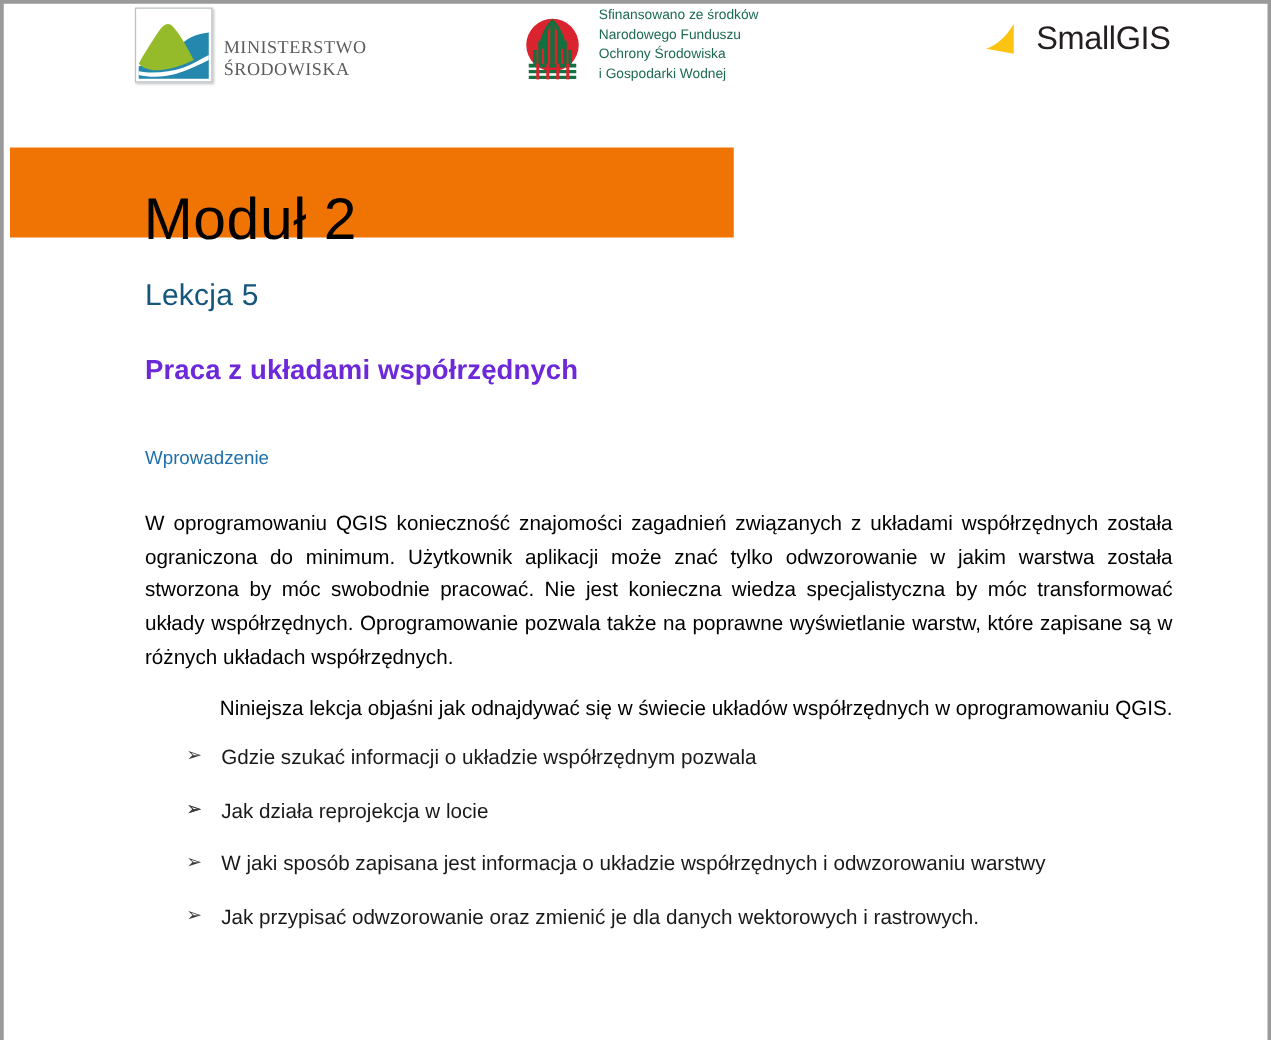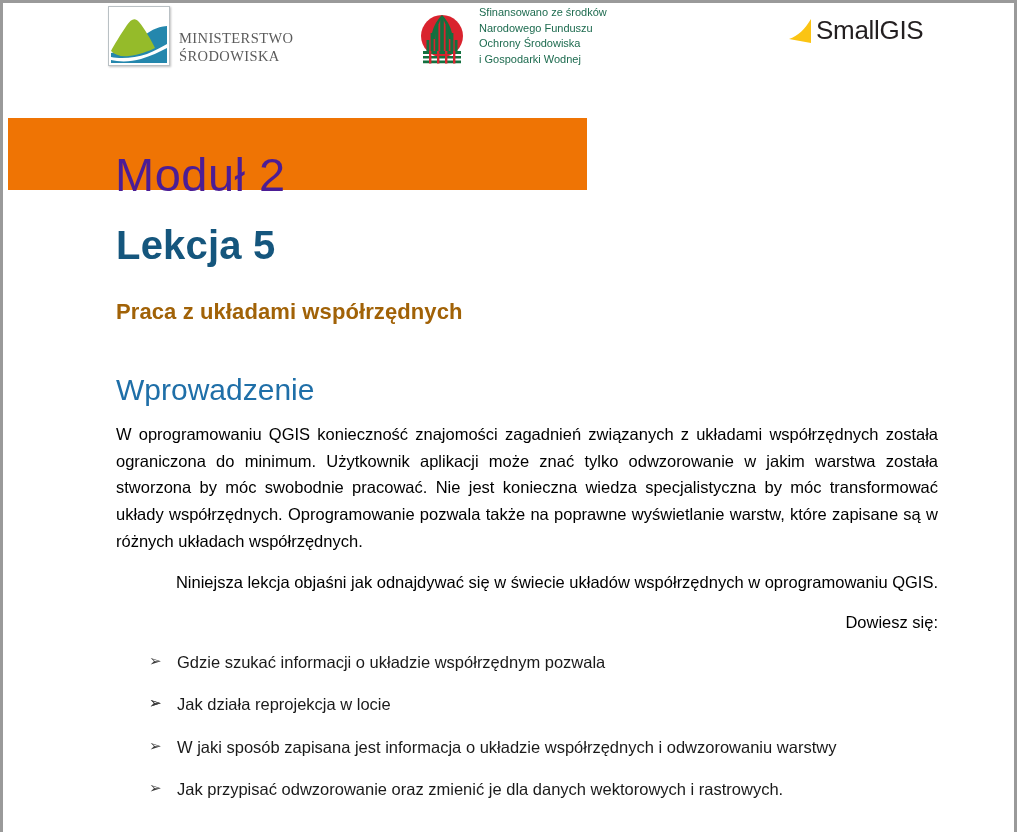--- a/index.html
+++ b/index.html
@@ -79,78 +79,78 @@
   }
 
   
   #logo-smallgis { left: 783px; top: 12px; align-items: center; }
   .smallgis-mark {
     width: 28px;
     height: 28px;
     flex: 0 0 auto;
   }
   .smallgis-text {
-    margin-left: 2px;
+    margin-left: 15px;
     color: #231f20;
     font-size: 26px;
     letter-spacing: -0.3px;
   }
 
   
   #module-banner {
     position: absolute;
     left: 5px;
     top: 115px;
     width: 579px;
     height: 72px;
     background: #ef7404;
     display: flex;
     align-items: center;
   }
   #module-banner .module-title {
-    color: #4c1d95;
+    color: #000000;
     font-size: 47px;
     font-weight: 400;
     margin-left: 107px;
     letter-spacing: 0.5px;
     line-height: 1;
     margin-top: 40px;
   }
 
   
   #content {
     position: absolute;
     left: 113px;
     top: 222px;
     width: 822px;
   }
 
   .lesson-title {
     color: #15567d;
-    font-size: 40px;
-    font-weight: bold;
+    font-size: 24px;
+    font-weight: normal;
     letter-spacing: 0.2px;
     margin: 0 0 36px 0;
     line-height: 1;
   }
 
   .lesson-subtitle {
-    color: #a16207;
+    color: #6d28d9;
     font-size: 22px;
     font-weight: bold;
     letter-spacing: 0.1px;
     margin: 0 0 52px 0;
     line-height: 1;
   }
 
   .section-heading {
     color: #1f6fa8;
-    font-size: 30px;
+    font-size: 15px;
     font-weight: 400;
-    margin: 0 0 16px 0;
+    margin: 0 0 32px 0;
     line-height: 1;
   }
 
   .body-par {
     color: #000000;
     font-size: 16.5px;
     line-height: 1.62;
     text-align: justify;
     margin: 0 0 14px 0;
   }
@@ -249,21 +249,20 @@
     <h1 class="lesson-title">Lekcja 5</h1>
 
     <h2 class="lesson-subtitle">Praca z układami współrzędnych</h2>
 
     <h3 class="section-heading">Wprowadzenie</h3>
 
     <p class="body-par">W oprogramowaniu QGIS konieczność znajomości zagadnień związanych z układami współrzędnych została ograniczona do minimum. Użytkownik aplikacji może znać tylko odwzorowanie w jakim warstwa została stworzona by móc swobodnie pracować. Nie jest konieczna wiedza specjalistyczna by móc transformować układy współrzędnych. Oprogramowanie pozwala także na poprawne wyświetlanie warstw, które zapisane są w różnych układach współrzędnych.</p>
 
     <p class="body-par single">Niniejsza lekcja objaśni jak odnajdywać się w świecie układów współrzędnych w oprogramowaniu QGIS.</p>
 
-    <p class="body-par single">Dowiesz się:</p>
 
     <ul id="bullet-list">
         <li><span class="bullet-arrow">➢</span><span>Gdzie szukać informacji o układzie współrzędnym pozwala</span></li>
         <li><span class="bullet-arrow">➢</span></li>
         <li><span class="bullet-arrow">➢</span><span>Jak działa reprojekcja w locie</span></li>
         <li><span class="bullet-arrow">➢</span><span>W jaki sposób zapisana jest informacja o układzie współrzędnych i odwzorowaniu warstwy</span></li>
         <li><span class="bullet-arrow">➢</span><span>Jak przypisać odwzorowanie oraz zmienić je dla danych wektorowych i rastrowych.</span></li>
       </ul>
 
   </div>

